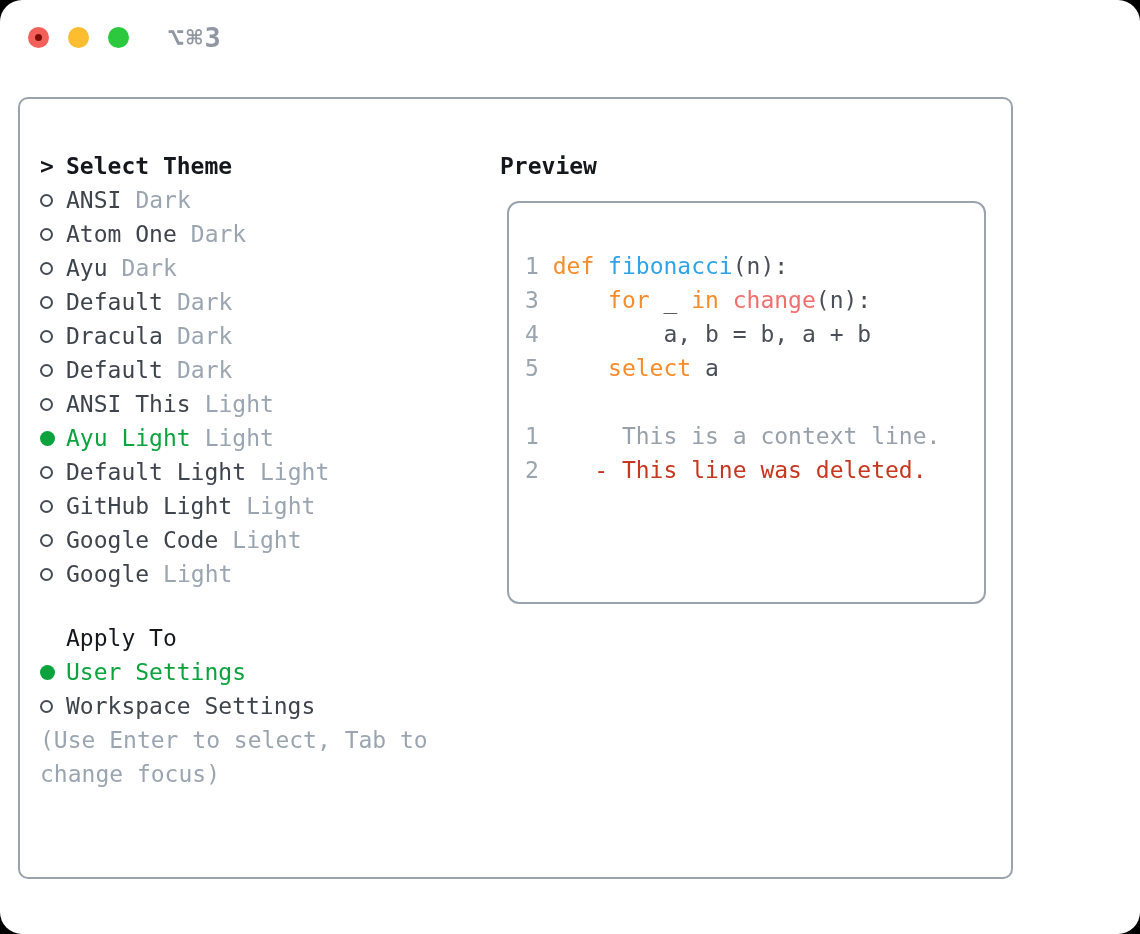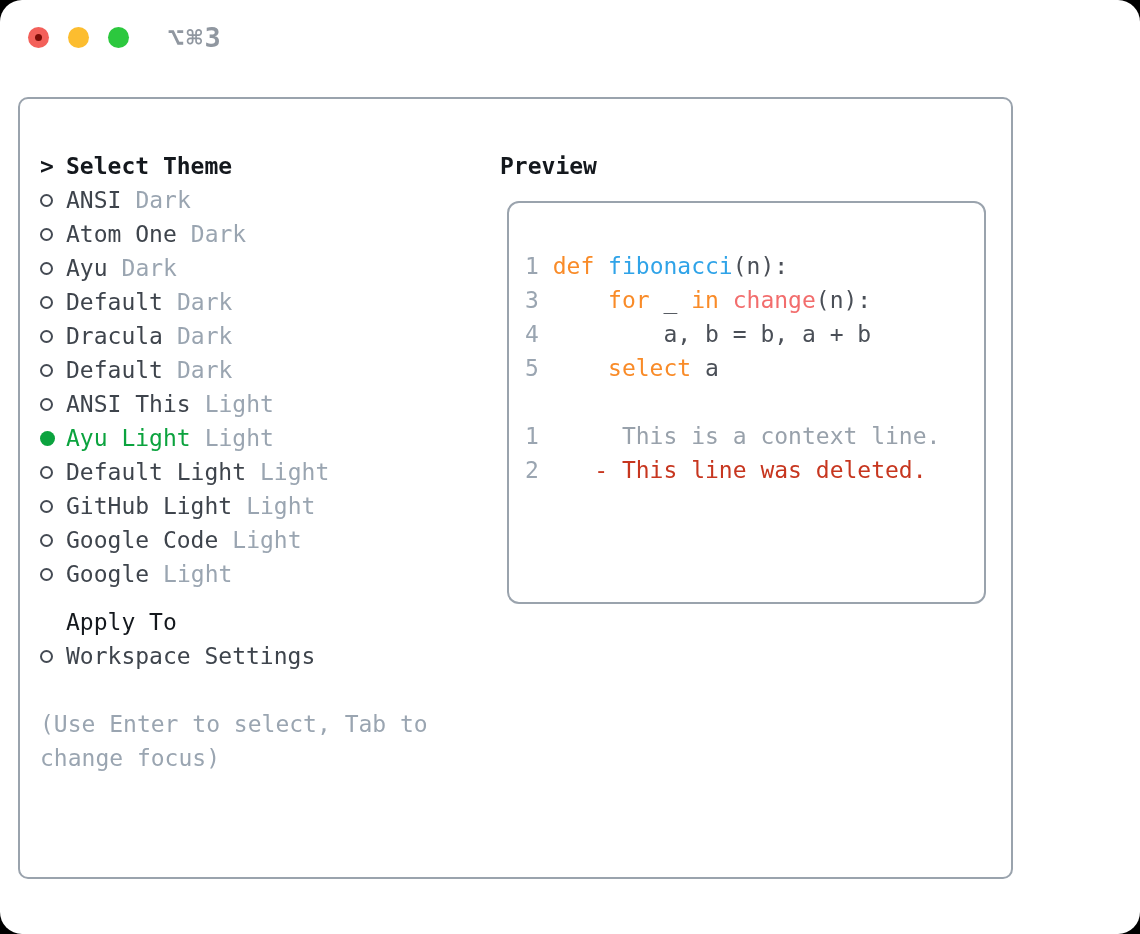--- a/index.html
+++ b/index.html
@@ -52,24 +52,24 @@
   }
   .left-col{position:absolute;left:20px;top:50px}
   .row{display:flex;align-items:center;height:34px;font-size:23px;color:var(--text-body);white-space:pre}
   .marker{width:26px;display:flex;align-items:center;flex:none}
   .prompt{font-weight:bold;color:var(--text-strong);font-size:23px}
   .header-label{font-weight:bold;color:var(--text-strong)}
   .radio{width:13px;height:13px;border:2px solid #454b54;border-radius:50%}
   .radio.selected{width:15px;height:15px;border:none;background:var(--accent)}
   .row.selected .name{color:var(--accent)}
   .tag{color:var(--muted);margin-left:14px}
-  .apply-block{margin-top:14px}
+  .apply-block{margin-top:30px}
   .apply-title{color:var(--text-strong)}
   .hint{
-    margin-top:34px;width:420px;
+    width:420px;
     font-size:23px;line-height:34px;color:var(--muted);
   }
   
   .preview-label{
     position:absolute;left:480px;top:50px;height:34px;line-height:34px;
     font-size:23px;font-weight:bold;color:var(--text-strong);
   }
   .preview-box{
     position:absolute;left:487px;top:102px;width:479px;height:403px;
     border:2px solid var(--border);border-radius:12px;
@@ -120,20 +120,21 @@
           <div class="row theme-row"><span class="marker"><span class="radio"></span></span><span class="name">GitHub Light</span><span class="tag">Light</span></div>
           <div class="row theme-row"><span class="marker"><span class="radio"></span></span><span class="name">Google Code</span><span class="tag">Light</span></div>
           <div class="row theme-row"><span class="marker"><span class="radio"></span></span><span class="name">Google</span><span class="tag">Light</span></div>
         </div>
 
       <div class="apply-block">
         <div class="row">
           <span class="marker"></span><span class="apply-title">Apply To</span>
         </div>
         <div id="apply-list">
+            <div class="row apply-row selected"><span class="marker"><span class="radio selected"></span></span><span class="name">User Settings</span></div>
             <div class="row apply-row"><span class="marker"><span class="radio"></span></span><span class="name">Workspace Settings</span></div>
           </div>
       </div>
 
       <div class="hint">(Use Enter to select, Tab to change focus)</div>
     </div>
 
     <div class="preview-label">Preview</div>
 
     <div class="preview-box">

